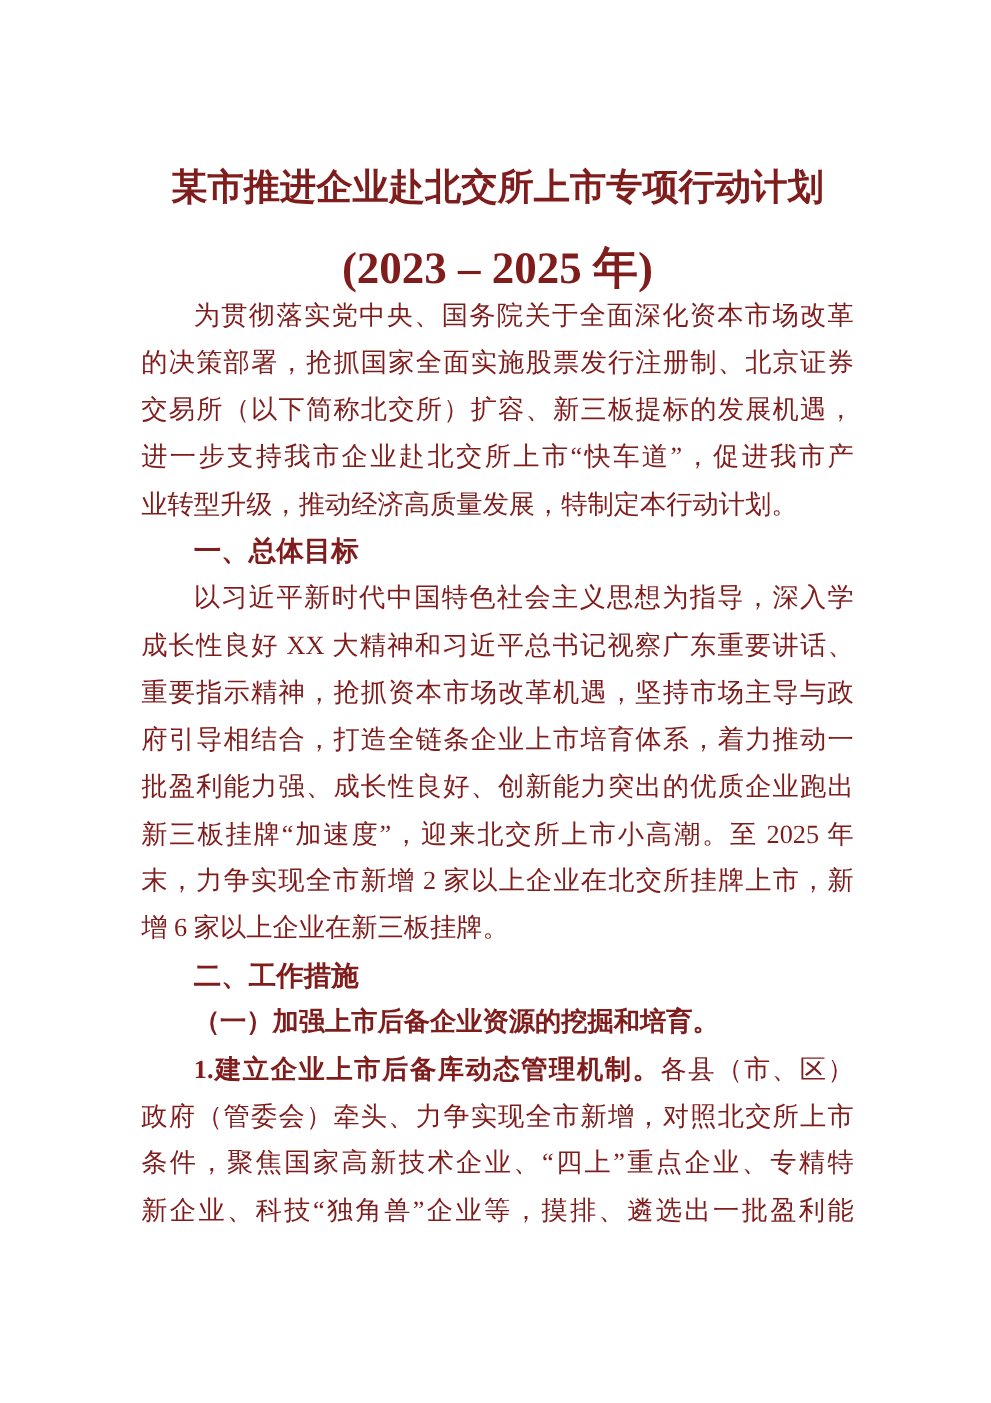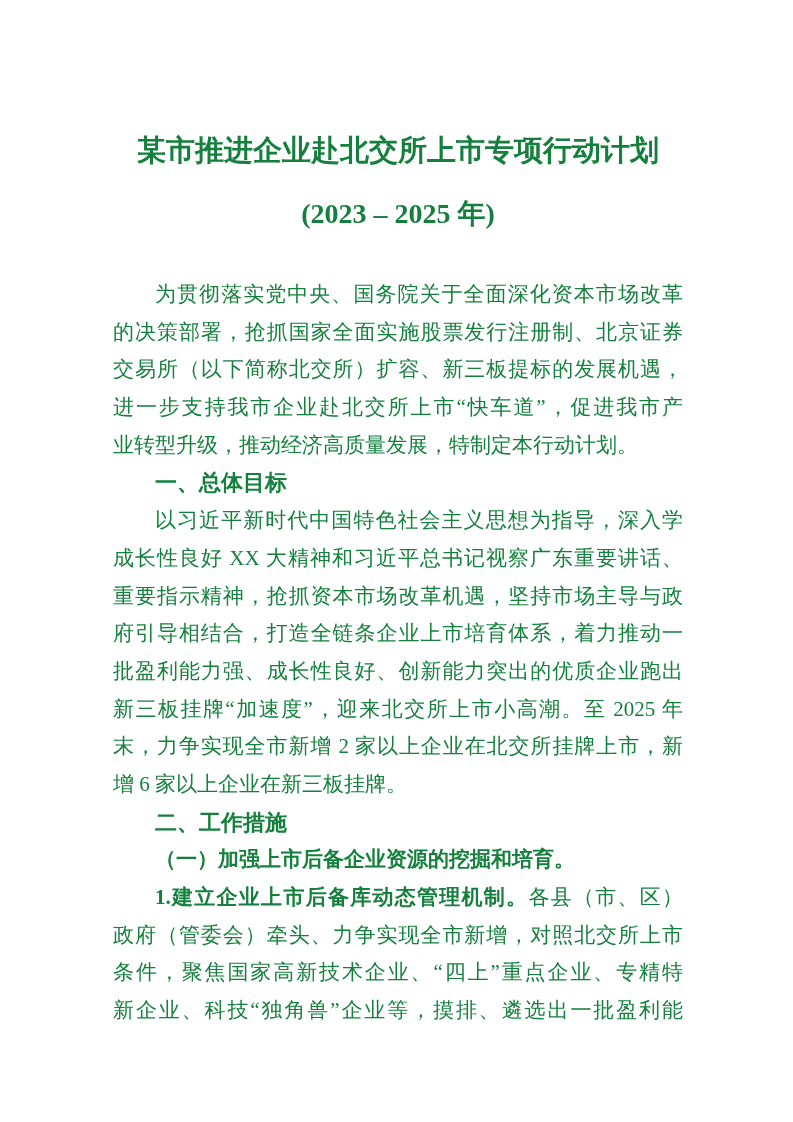--- a/index.html
+++ b/index.html
@@ -4,21 +4,21 @@
 <style>
   * { margin: 0; padding: 0; box-sizing: border-box; }
   html, body { background: #ffffff; }
   .page {
     position: relative;
     width: 793px;
     height: 1122px;
     background: #ffffff;
     overflow: hidden;
     margin: 0 auto;
-    color: #15803d;
+    color: #7f1d1d;
   }
   .content {
     position: absolute;
     left: 113px;
     top: 0;
     width: 570px;
   }
   .doc-title {
     margin-top: 128px;
     text-align: center;
@@ -26,25 +26,24 @@
     font-weight: bold;
     font-size: 29px;
     line-height: 44px;
     white-space: nowrap;
   }
   .doc-subtitle {
     margin-top: 22px;
     text-align: center;
     font-family: "Liberation Serif", "DejaVu Serif", serif;
     font-weight: bold;
-    font-size: 28px;
+    font-size: 36px;
     line-height: 40px;
   }
   .body-text {
-    margin-top: 42px;
     font-family: "Liberation Serif", "DejaVu Serif", serif;
     font-size: 21px;
   }
   .line {
     line-height: 37.7px;
     height: 37.7px;
     text-align: justify;
     overflow: hidden;
   }
   .fill { text-align-last: justify; }

